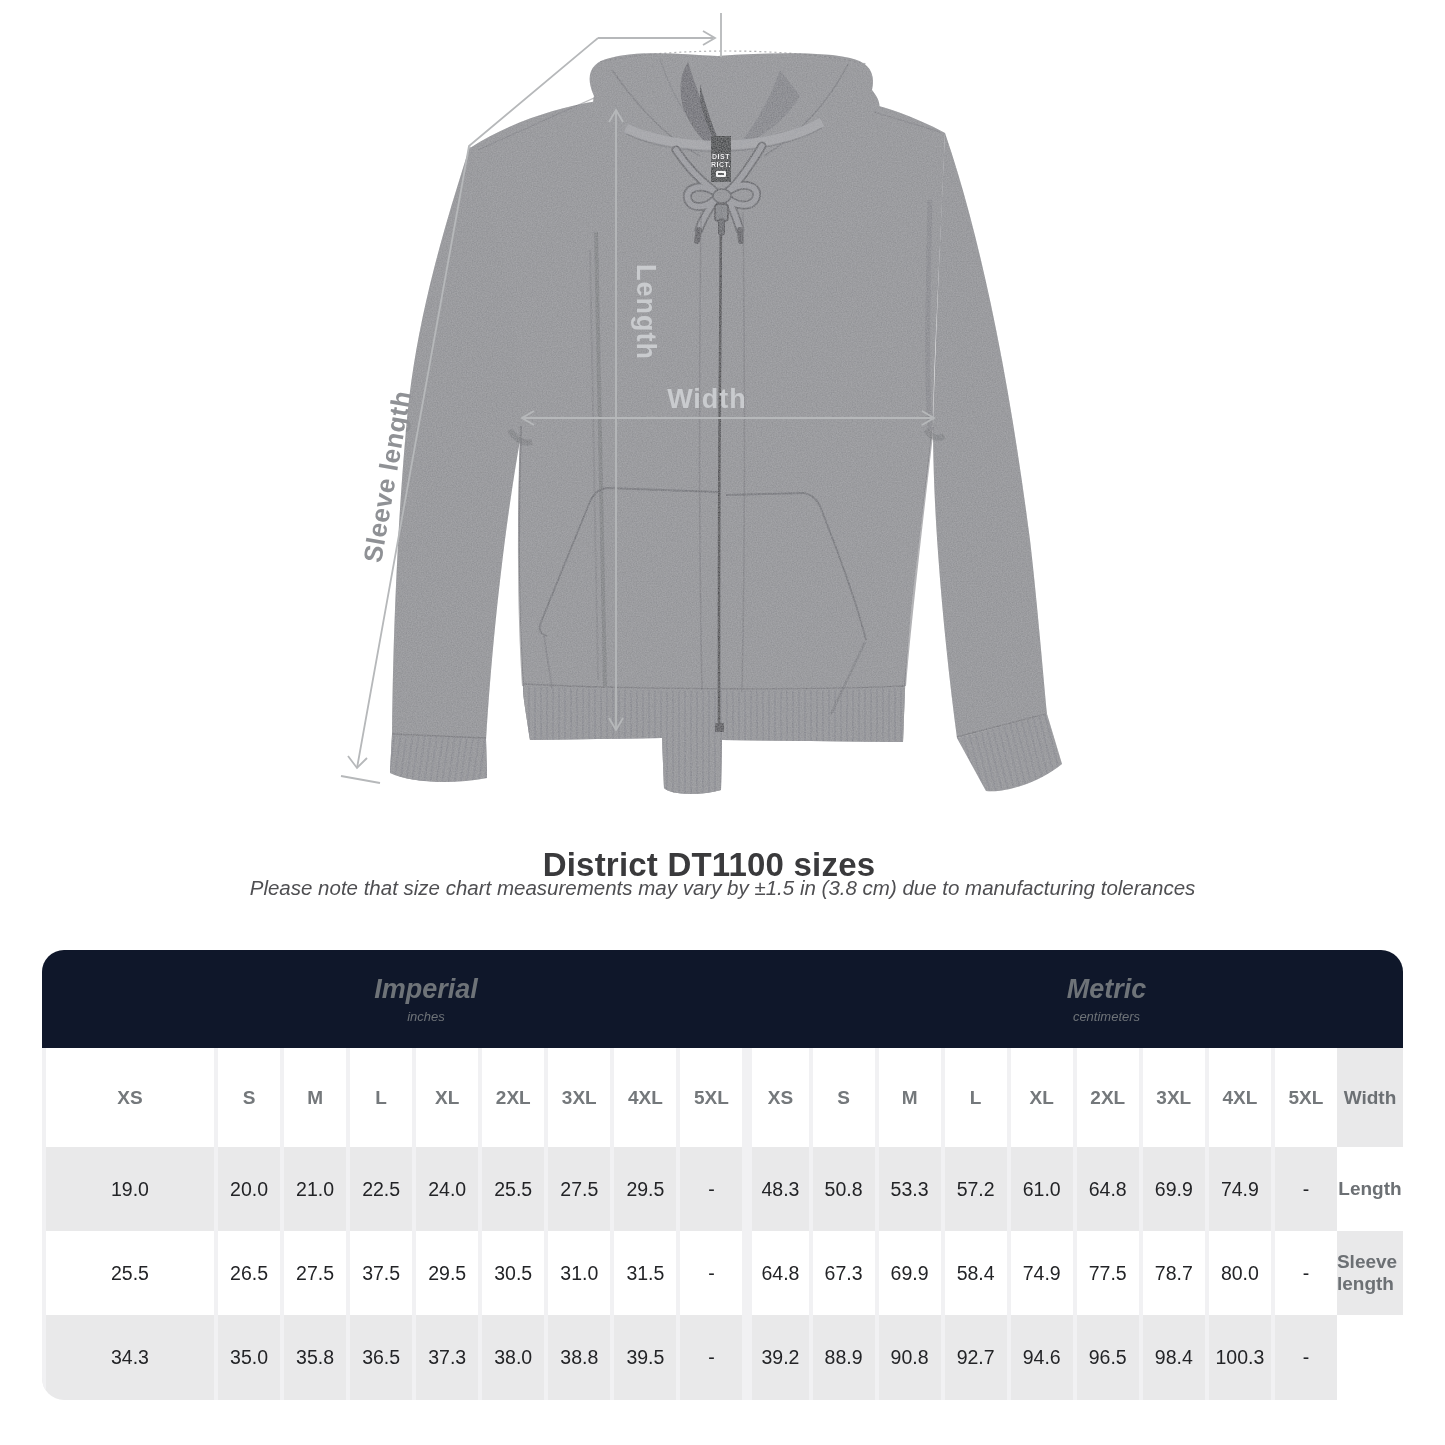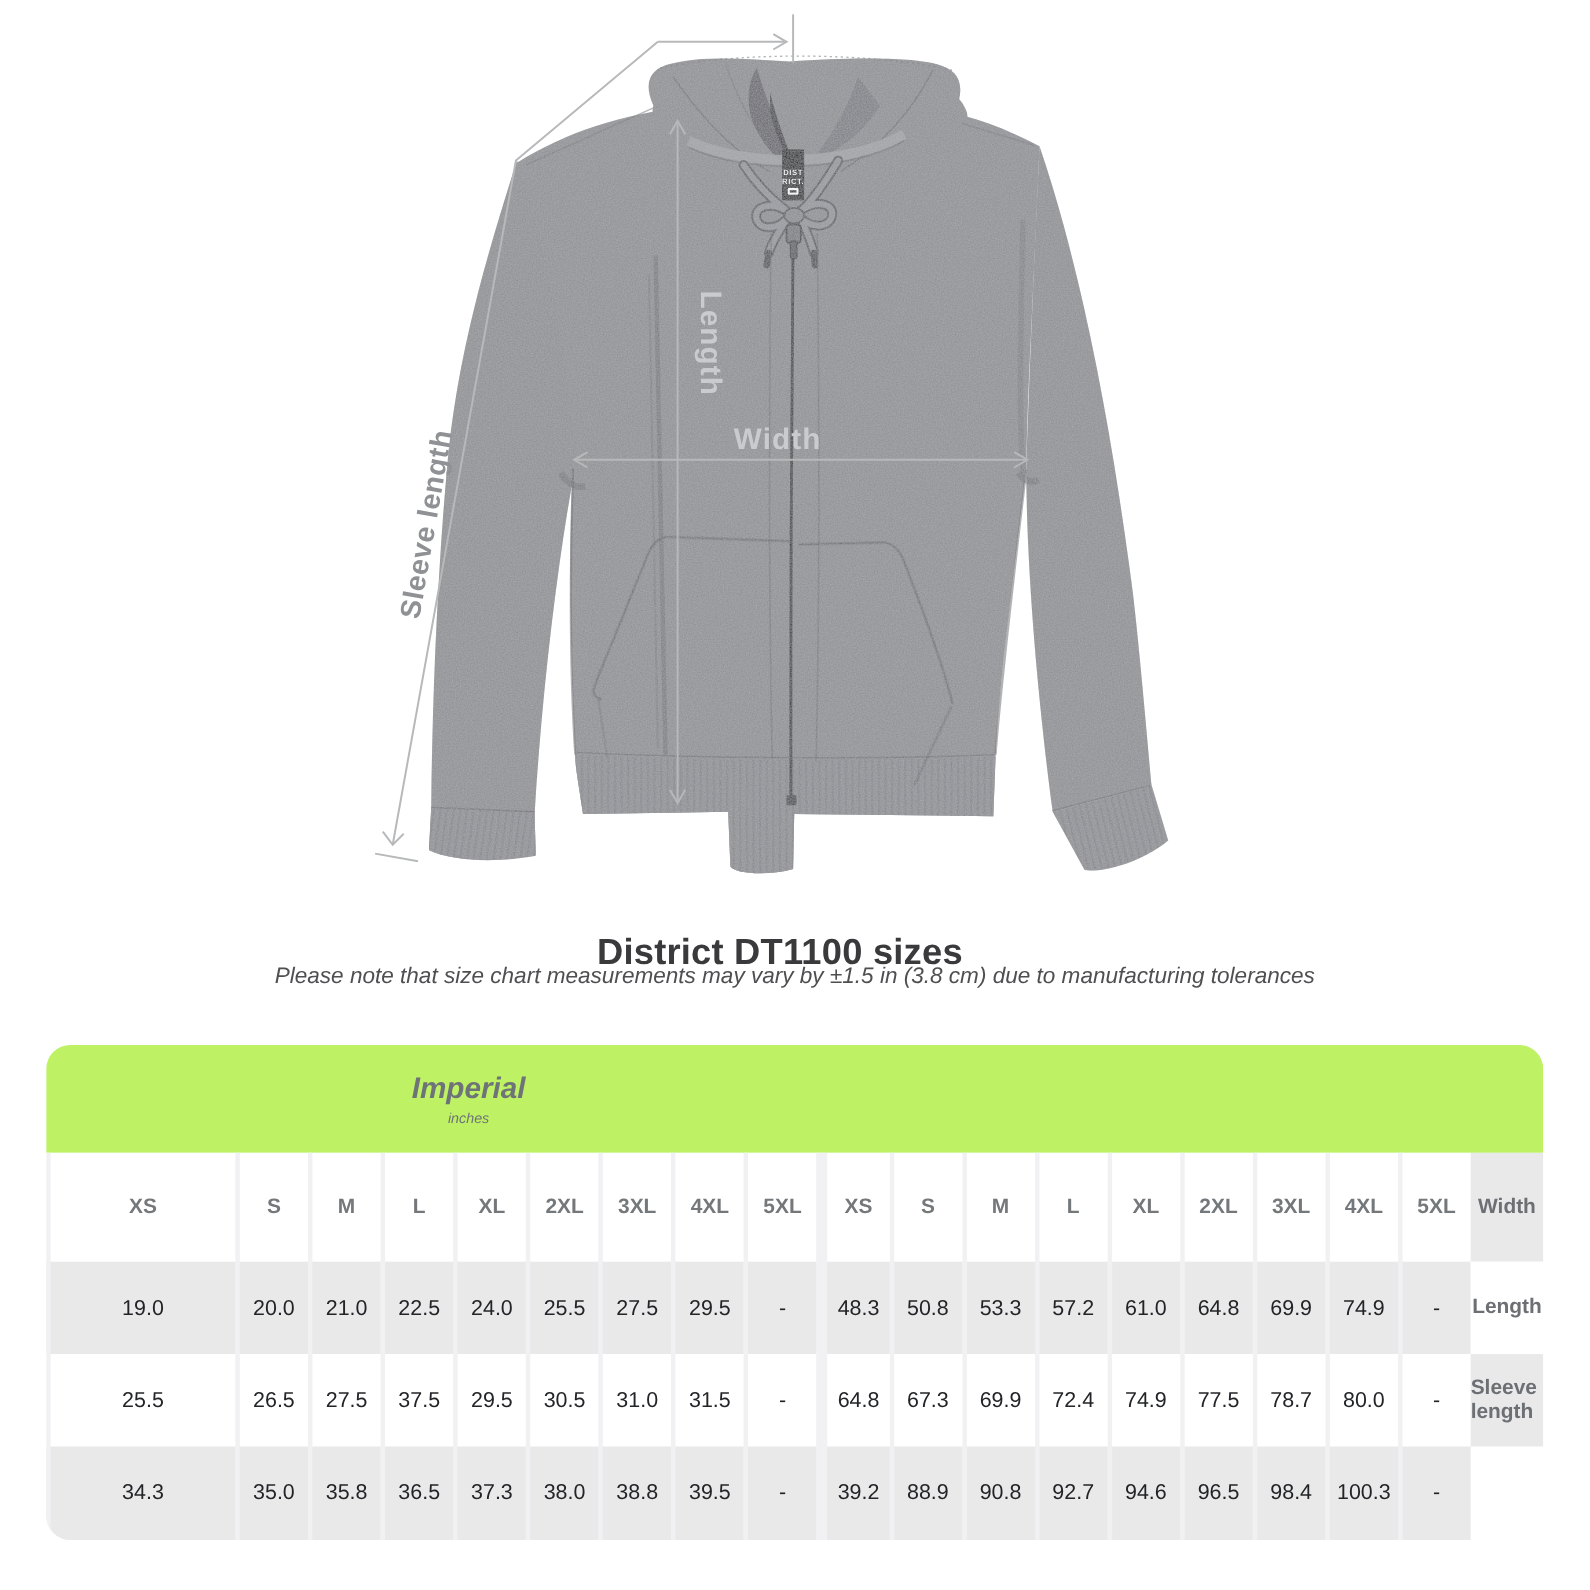--- a/index.html
+++ b/index.html
@@ -3,21 +3,21 @@
 <meta charset="utf-8">
 <style>
   html,body{margin:0;padding:0;background:#ffffff;}
   body{width:1445px;height:1445px;position:relative;font-family:"Liberation Sans",sans-serif;overflow:hidden;}
   .abs{position:absolute;}
   
   .title{top:846px;left:0;width:1418px;text-align:center;font-size:33px;font-weight:bold;color:#3a3a3c;letter-spacing:.2px;}
   .subtitle{top:876px;left:0;width:1445px;text-align:center;font-size:20.5px;font-style:italic;color:#4f4f52;}
   
   .size-table{left:42px;top:950px;width:1361px;height:450px;background:#ffffff;border-radius:22px;overflow:hidden;}
-  .band{display:flex;height:98px;background:#bef264;}
+  .band{display:flex;height:98px;background:#0f172a;}
   .band-half{display:flex;flex-direction:column;align-items:center;justify-content:center;}
   .band-half.imperial{width:768px;}
   .band-half.metric{flex:1;}
   .band-title{font-size:27px;font-weight:bold;font-style:italic;color:#6e7378;}
   .band-unit{font-size:13px;font-style:italic;color:#6e7378;margin-top:4px;}
   .grid{display:grid;grid-template-columns:172px repeat(18,1fr);grid-template-rows:99px 84px 84px 85px;}
   .cell{display:flex;align-items:center;justify-content:center;font-size:19.5px;color:#232427;background:#ffffff;}
   .cell.sep{border-left:4px solid #f1f1f3;}
   .cell.section-start{border-left-width:10px;}
   .cell.gray{background:#e9e9ea;}
@@ -188,20 +188,24 @@
 </svg>
 
 <div class="abs title">District DT1100 sizes</div>
 <div class="abs subtitle">Please note that size chart measurements may vary by ±1.5 in (3.8 cm) due to manufacturing tolerances</div>
 
 <div class="abs size-table">
   <div class="band">
     <div class="band-half imperial">
       <div class="band-title">Imperial</div>
       <div class="band-unit">inches</div>
+    </div>
+    <div class="band-half metric">
+      <div class="band-title">Metric</div>
+      <div class="band-unit">centimeters</div>
     </div>
   </div>
   <div class="grid">
       <div class="cell size-head sep">XS</div>
       <div class="cell size-head sep">S</div>
       <div class="cell size-head sep">M</div>
       <div class="cell size-head sep">L</div>
       <div class="cell size-head sep">XL</div>
       <div class="cell size-head sep">2XL</div>
       <div class="cell size-head sep">3XL</div>
@@ -241,21 +245,21 @@
       <div class="cell sep">27.5</div>
       <div class="cell sep">37.5</div>
       <div class="cell sep">29.5</div>
       <div class="cell sep">30.5</div>
       <div class="cell sep">31.0</div>
       <div class="cell sep">31.5</div>
       <div class="cell sep">-</div>
       <div class="cell sep section-start">64.8</div>
       <div class="cell sep">67.3</div>
       <div class="cell sep">69.9</div>
-      <div class="cell sep">72.4</div>
+      <div class="cell sep">58.4</div>
       <div class="cell sep">74.9</div>
       <div class="cell sep">77.5</div>
       <div class="cell sep">78.7</div>
       <div class="cell sep">80.0</div>
       <div class="cell sep">-</div>
       <div class="cell row-label gray">Sleeve length</div>
       <div class="cell sep gray">34.3</div>
       <div class="cell sep gray">35.0</div>
       <div class="cell sep gray">35.8</div>
       <div class="cell sep gray">36.5</div>

